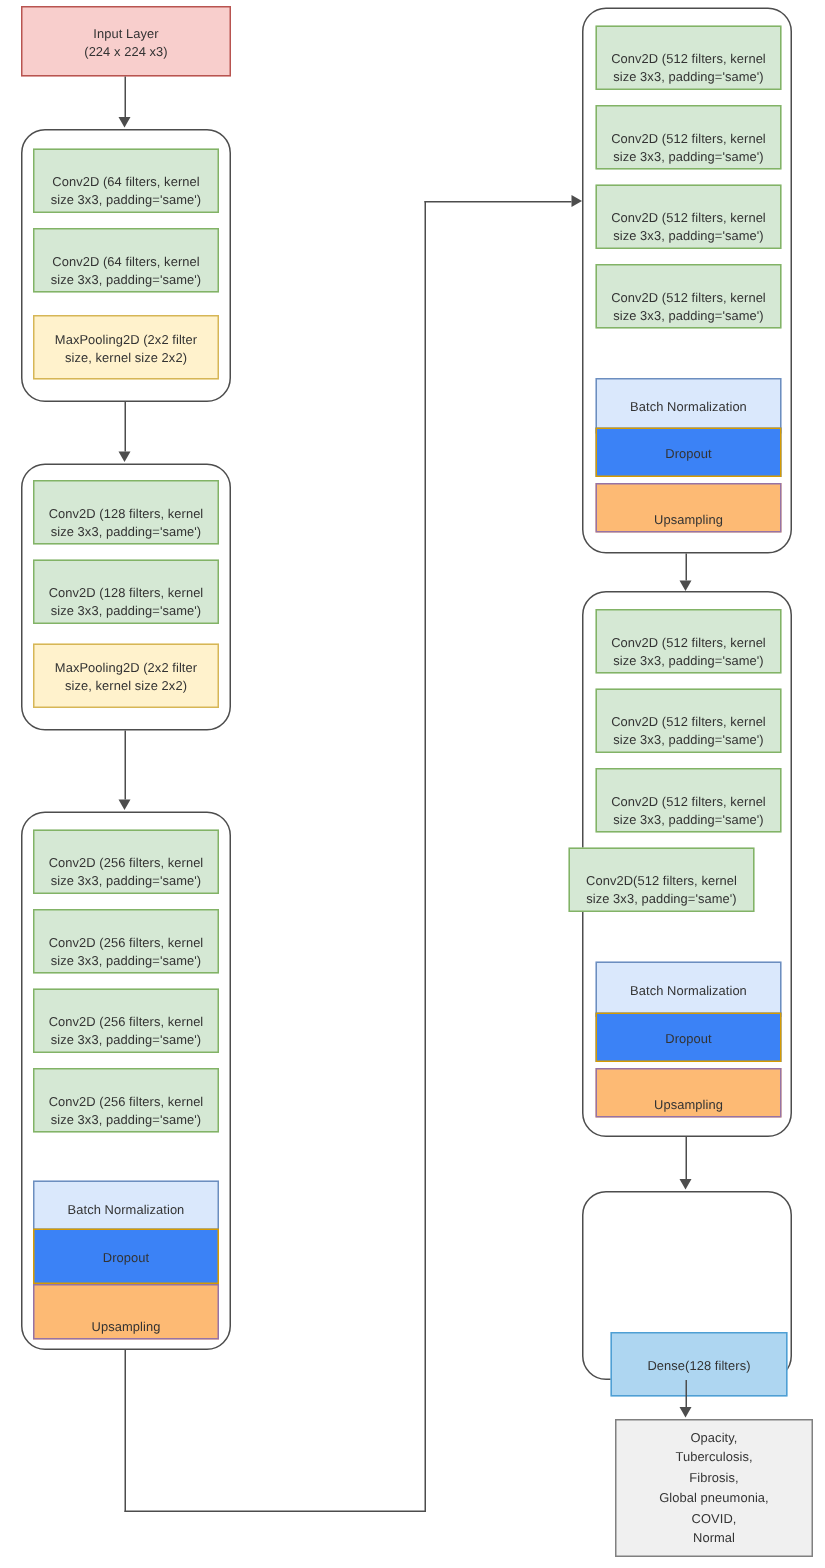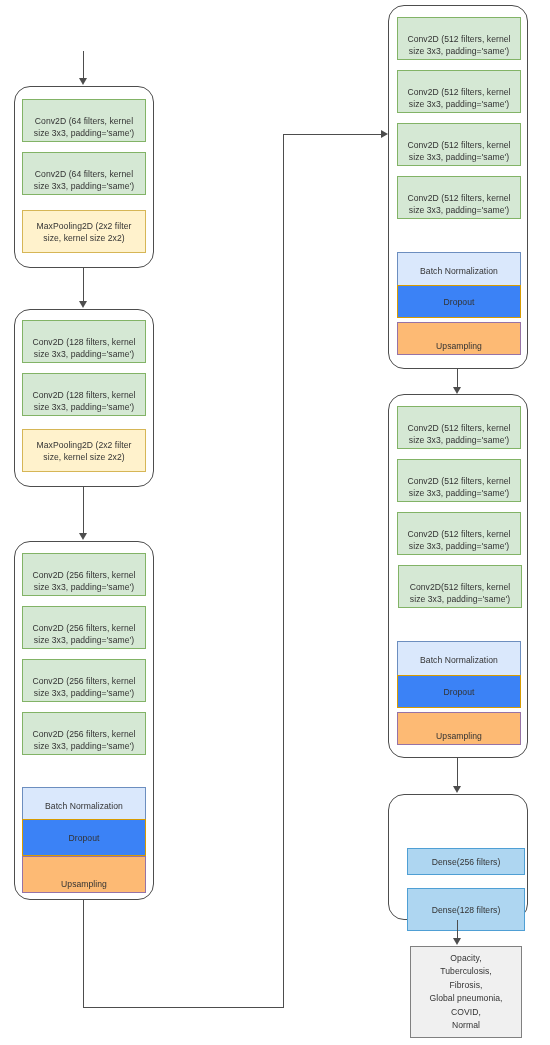--- a/index.html
+++ b/index.html
@@ -50,20 +50,24 @@
     position:absolute;width:0;height:0;
     border-top:4.5px solid transparent;border-bottom:4.5px solid transparent;
     border-left:7px solid #4d4d4d;
   }
 </style>
 </head>
 <body>
 
 <div class="canvas">
 
+  <div class="node c-input" style="left:14px;top:4px;width:140px;height:47px;flex-direction:column;">
+    <span>Input Layer</span>
+    <span>(224 x 224 x3)</span>
+  </div>
 
   <div class="vline" style="left:83px;top:51px;height:27px;"></div>
   <div class="arrow-down" style="left:79px;top:78px;"></div>
 
   <div class="group" style="left:14px;top:86px;width:140px;height:182px;"></div>
 
   <div class="node c-conv" style="left:22px;top:99px;width:124px;height:43px;flex-direction:column;">
     <span>Conv2D (64 filters, kernel</span>
     <span>size 3x3, padding='same')</span>
   </div>
@@ -169,50 +173,47 @@
     <span>size 3x3, padding='same')</span>
   </div>
   <div class="node c-conv" style="left:397px;top:459px;width:124px;height:43px;flex-direction:column;">
     <span>Conv2D (512 filters, kernel</span>
     <span>size 3x3, padding='same')</span>
   </div>
   <div class="node c-conv" style="left:397px;top:512px;width:124px;height:43px;flex-direction:column;">
     <span>Conv2D (512 filters, kernel</span>
     <span>size 3x3, padding='same')</span>
   </div>
-  <div class="node c-conv" style="left:398px;top:565px;width:124px;height:43px;flex-direction:column;">
+  <div class="node c-conv" style="left:379px;top:565px;width:124px;height:43px;flex-direction:column;">
     <span>Conv2D(512 filters, kernel</span>
     <span>size 3x3, padding='same')</span>
   </div>
   <div class="node c-bn" style="left:397px;top:629px;width:124px;height:37px;">
     <span>Batch Normalization</span>
   </div>
   <div class="node c-drop" style="left:397px;top:675px;width:124px;height:33px;">
     <span>Dropout</span>
   </div>
   <div class="node c-up" style="left:397px;top:712px;width:124px;height:33px;">
     <span>Upsampling</span>
   </div>
 
   <div class="vline" style="left:457px;top:758px;height:28px;"></div>
   <div class="arrow-down" style="left:453px;top:786px;"></div>
 
   <div class="group" style="left:388px;top:794px;width:140px;height:126px;"></div>
 
-  <div class="node c-dense" style="left:407px;top:848px;width:118px;height:27px;">
-    <span>Dense(256 filters)</span>
-  </div>
   <div class="node c-dense" style="left:407px;top:888px;width:118px;height:43px;">
     <span>Dense(128 filters)</span>
   </div>
 
   <div class="vline" style="left:457px;top:920px;height:18px;"></div>
   <div class="arrow-down" style="left:453px;top:938px;"></div>
 
-  <div class="node c-out" style="left:410px;top:946px;width:112px;height:92px;flex-direction:column;">
+  <div class="node c-out" style="left:410px;top:946px;width:132px;height:92px;flex-direction:column;">
     <span>Opacity,</span>
     <span>Tuberculosis,</span>
     <span>Fibrosis,</span>
     <span>Global pneumonia,</span>
     <span>COVID,</span>
     <span>Normal</span>
   </div>
 
 </div>
 

